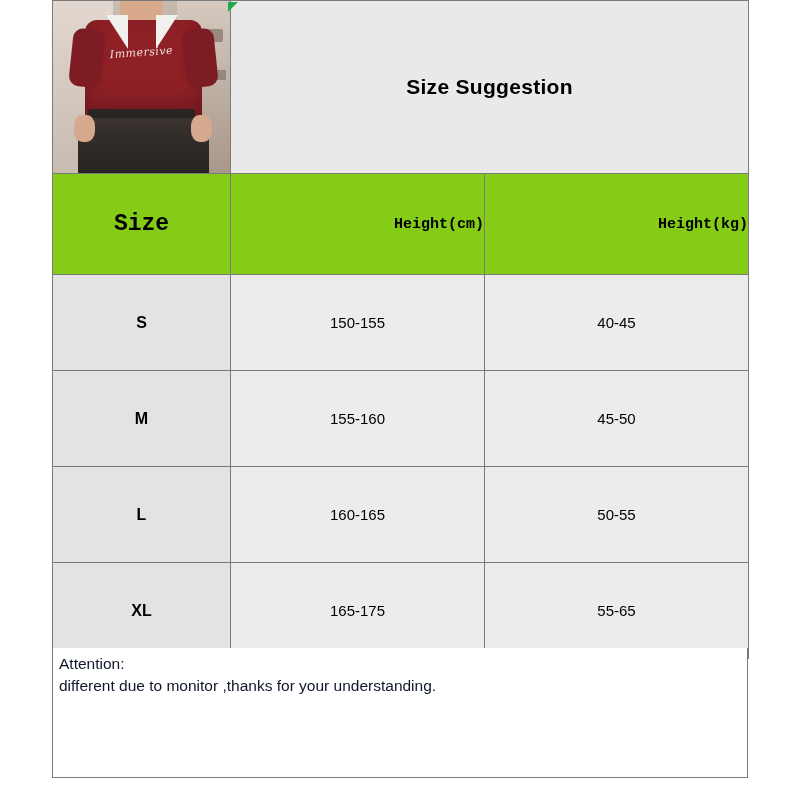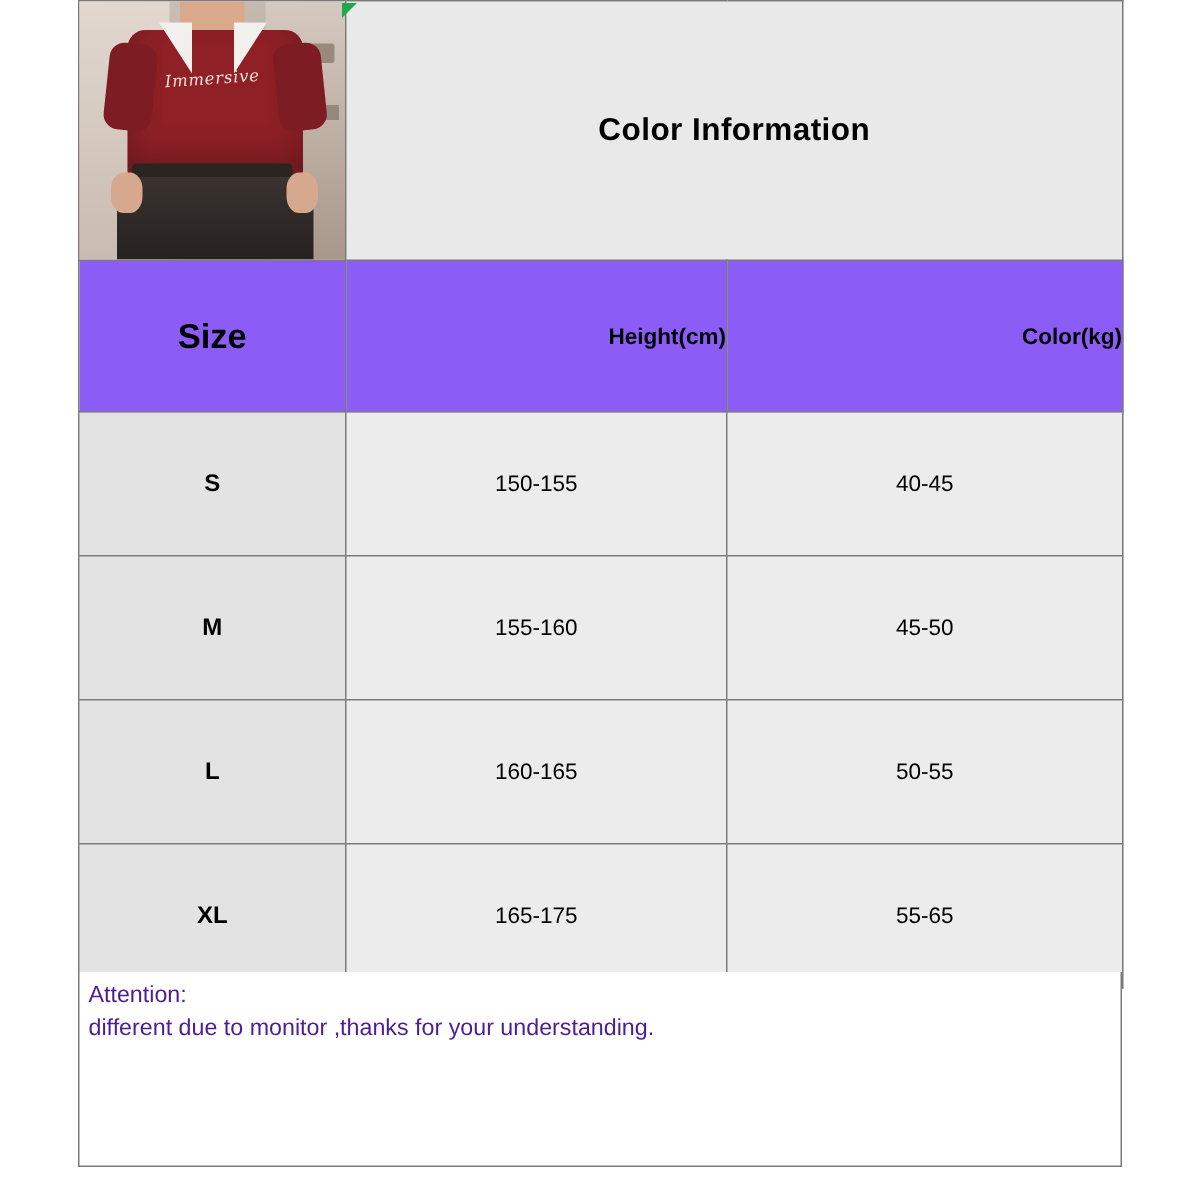--- a/index.html
+++ b/index.html
@@ -186,22 +186,23 @@
     top: 2px;
     width: 10px;
     height: 10px;
     background: #1eaa4b;
     clip-path: polygon(0 0, 100% 0, 0 100%);
   }
 
   
   .hdr {
     height: 100px;
-    background: #8b5cf6;
+    background: #84cc16;
     font-weight: bold;
+    font-family: Liberation Mono, monospace;
   }
   .hdr.size-hdr { font-size: 23px; }
   .hdr.col-hdr { font-size: 15px; text-align: right; }
 
   
   .row-cell {
     height: 95px;
     font-size: 15px;
   }
   .row-cell.label {
@@ -223,21 +224,21 @@
     box-sizing: border-box;
     border: 1px solid #7a7a7a;
     border-top: none;
     background: #ffffff;
     padding: 5px 6px 0 6px;
   }
   .attention p {
     margin: 0;
     font-size: 15.5px;
     line-height: 1.42;
-    color: #4c1d95;
+    color: #0f172a;
   }
 </style>
 </head>
 <body>
 
 <div class="page">
 
   <table class="size-table">
     <colgroup>
       <col class="c1">
@@ -258,27 +259,27 @@
             <div class="sleeve-r"></div>
             <div class="collar-l"></div>
             <div class="collar-r"></div>
             <div class="script">Immersive</div>
             <div class="belt"></div>
             <div class="skirt"></div>
             <div class="hand-l"></div>
             <div class="hand-r"></div>
           </div>
         </td>
-        <td class="title-cell" colspan="2">Color Information</td>
+        <td class="title-cell" colspan="2">Size Suggestion</td>
       </tr>
 
       <tr>
         <td class="hdr size-hdr">Size</td>
         <td class="hdr col-hdr">Height(cm)</td>
-        <td class="hdr col-hdr">Color(kg)</td>
+        <td class="hdr col-hdr">Height(kg)</td>
       </tr>
 
       <tr>
         <td class="row-cell label">S</td>
         <td class="row-cell val">150-155</td>
         <td class="row-cell val">40-45</td>
       </tr>
 
       <tr>
         <td class="row-cell label">M</td>

